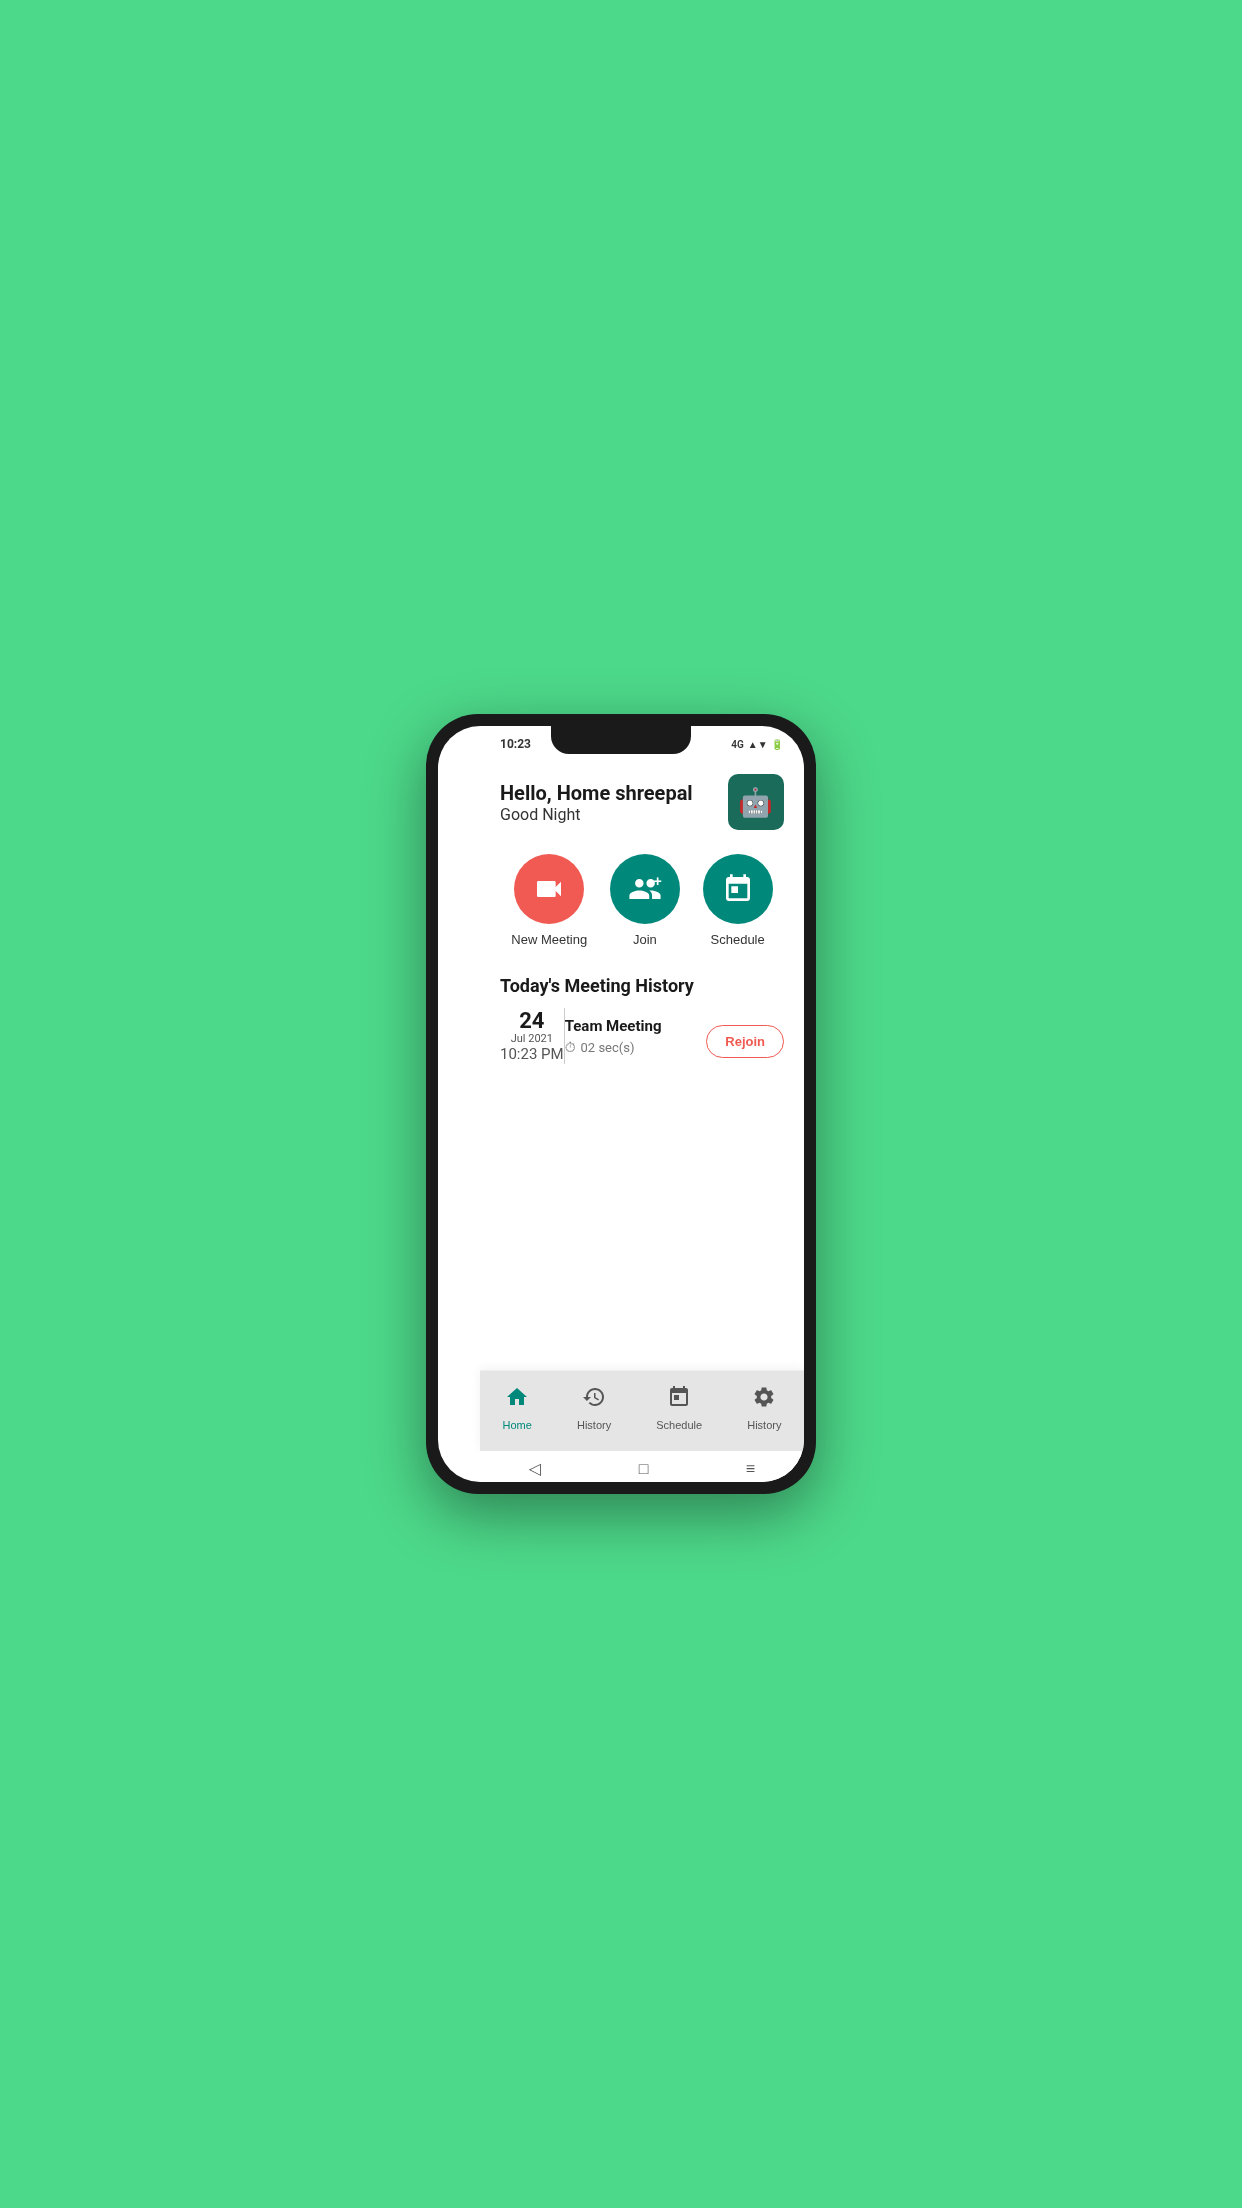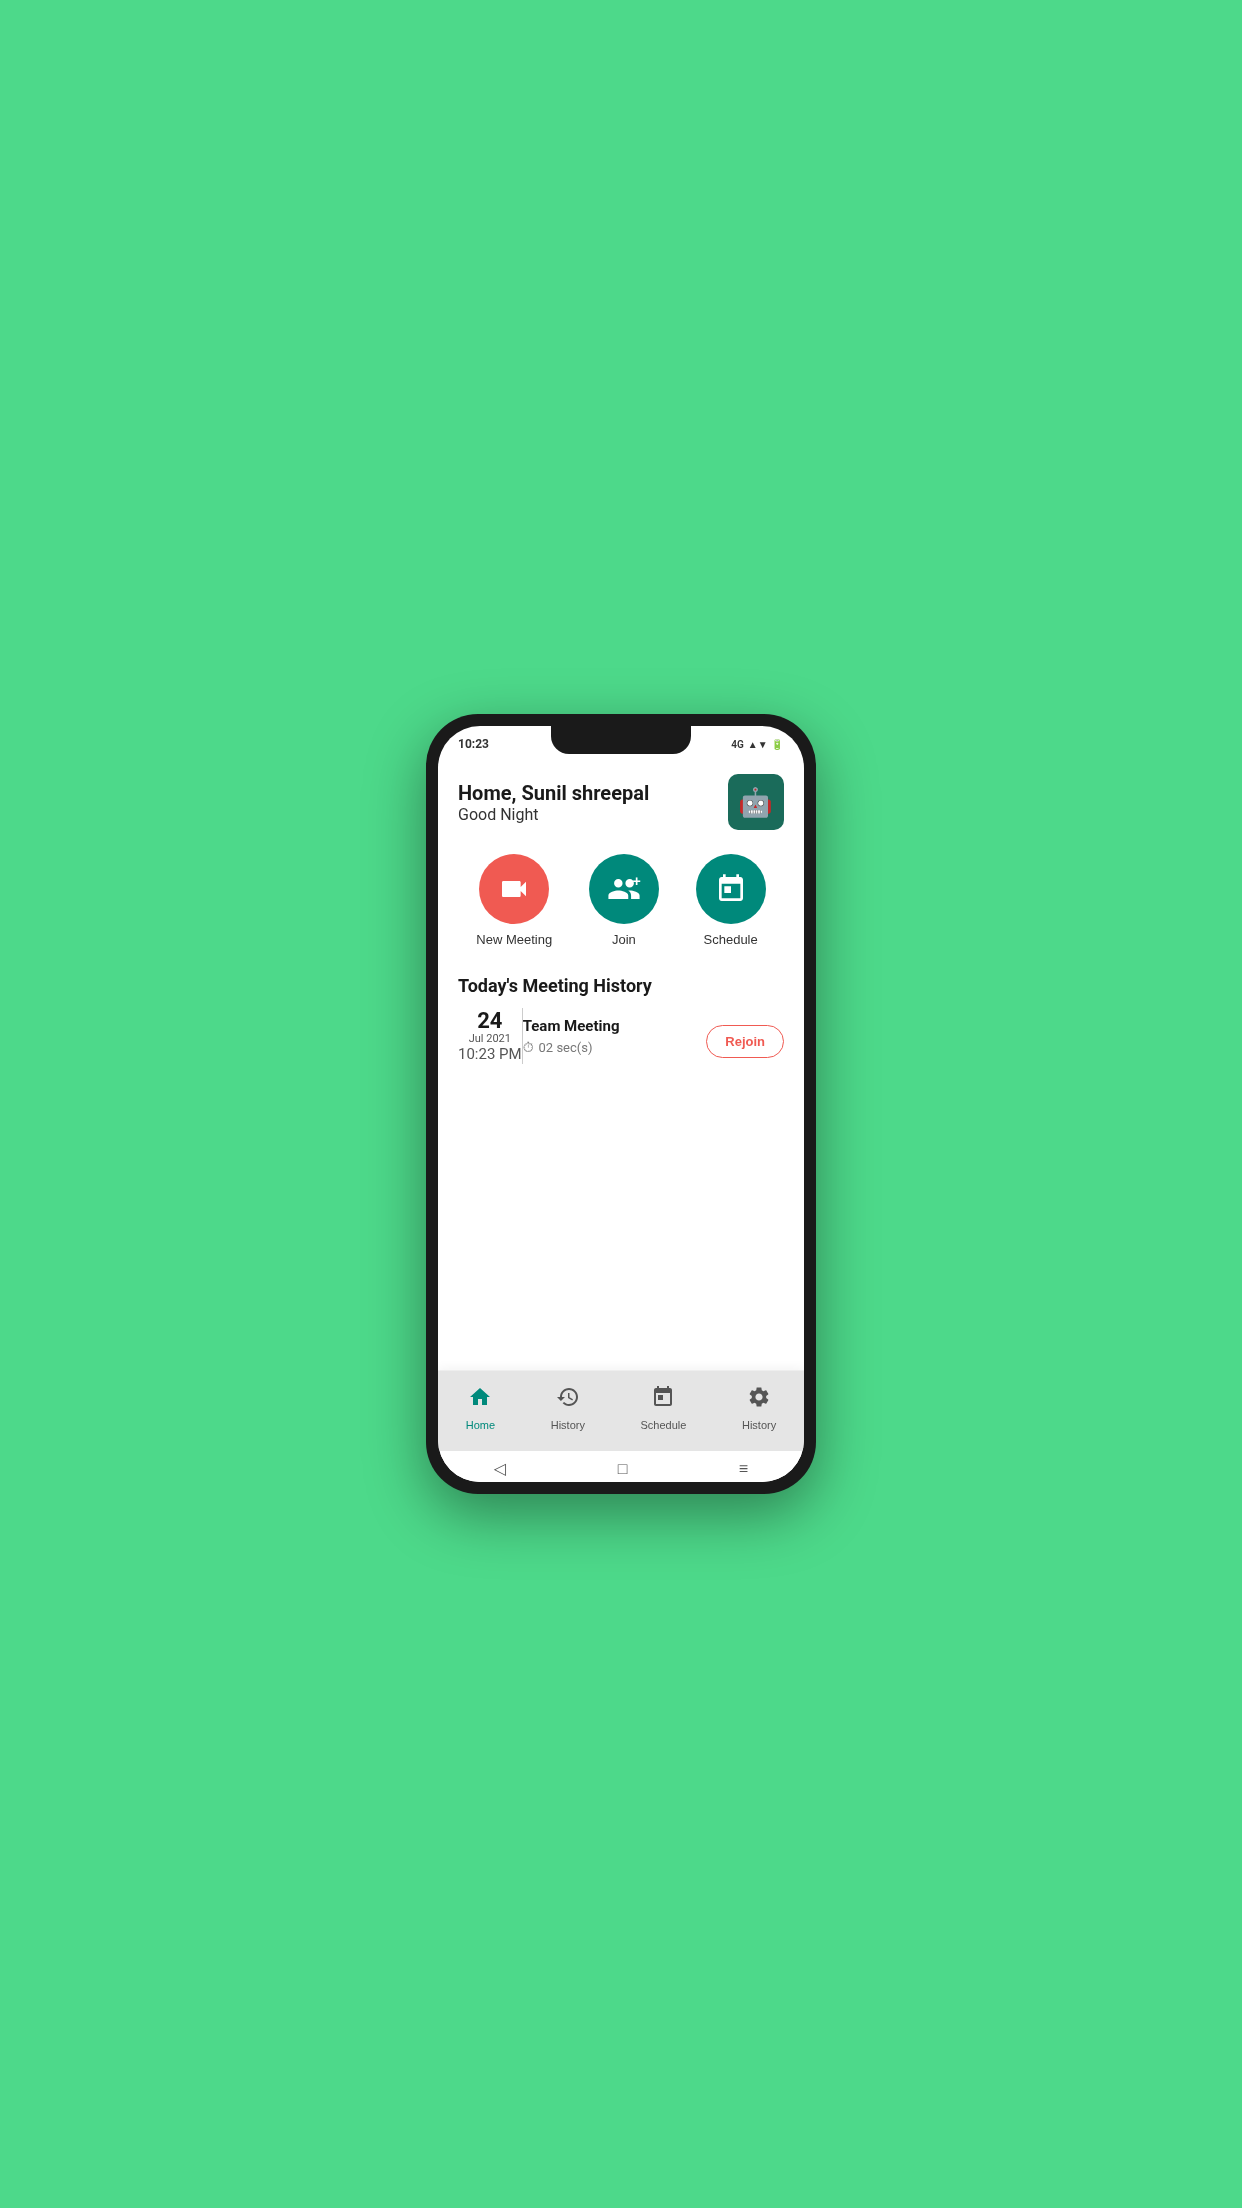--- a/index.html
+++ b/index.html
@@ -26,20 +26,21 @@
 
     .phone-screen {
       width: 100%;
       height: 100%;
       background: #ffffff;
       border-radius: 42px;
       overflow: hidden;
       display: flex;
       flex-direction: column;
       position: relative;
+      padding-left: 42px;
     }
 
     
     .notch {
       position: absolute;
       top: 0;
       left: 50%;
       transform: translateX(-50%);
       width: 140px;
       height: 28px;
@@ -286,21 +287,21 @@
         <span>4G</span>
         <span>▲▼</span>
         <span>🔋</span>
       </div>
     </div>
 
     <div class="main-content">
 
       <div class="header">
         <div class="header-text">
-          <div class="greeting-name">Home, Sunil shreepal</div>
+          <div class="greeting-name">Hello, Home shreepal</div>
           <div class="greeting-sub">Good Night</div>
         </div>
         <div class="avatar">
           <span>🤖</span>
         </div>
       </div>
 
       <div class="action-buttons">
 
         <button class="action-btn">

